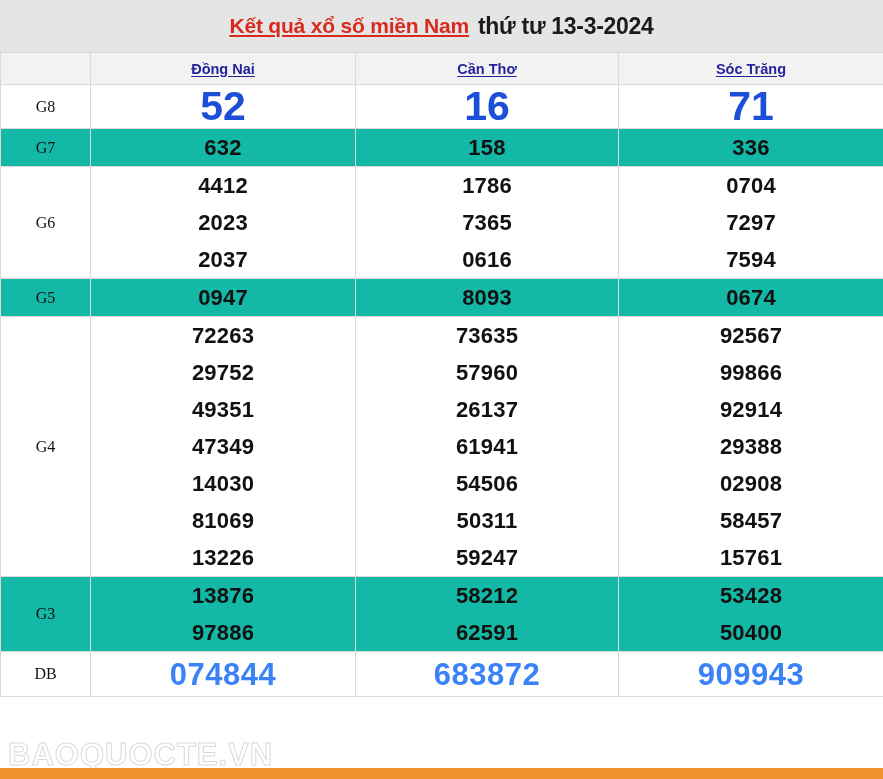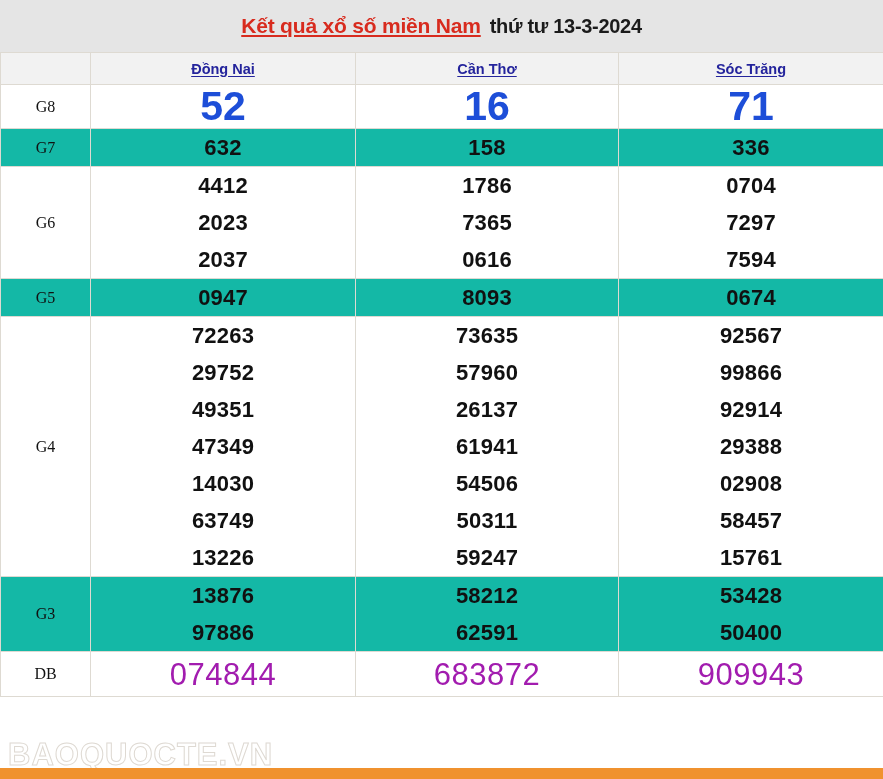--- a/index.html
+++ b/index.html
@@ -29,21 +29,21 @@
   .banner-link {
     color: #d82b1e;
     font-size: 21px;
     font-weight: bold;
     text-decoration: underline;
     text-underline-offset: 2px;
     letter-spacing: -0.2px;
   }
   .banner-date {
     color: #1b1b1b;
-    font-size: 20px;
+    font-size: 23px;
     font-weight: bold;
     margin-left: 9px;
     letter-spacing: -0.3px;
   }
 
   
   .result-table {
     width: 883px;
     border-collapse: collapse;
     table-layout: fixed;
@@ -96,23 +96,23 @@
   .row-plain td { background: #ffffff; }
 
   
   .val-red-sm {
     color: #1d4ed8;
     font-size: 41px;
     font-weight: bold;
     line-height: 1;
   }
   .val-red-lg {
-    color: #a21caf;
+    color: #3b82f6;
     font-size: 31px;
-    font-weight: normal;
+    font-weight: bold;
     line-height: 1;
     letter-spacing: 0.5px;
     margin-top: 32px;
   }
 
   
   .h-g8 td { height: 44px; }
   .h-g7 td { height: 38px; }
   .h-g6 td { height: 111px; }
   .h-g5 td { height: 38px; }
@@ -221,21 +221,21 @@
         </td>
       </tr>
       <tr class="h-g4 row-plain">
         <td class="prize-label">G4</td>
         <td class="val">
           <span class="num">72263</span>
           <span class="num">29752</span>
           <span class="num">49351</span>
           <span class="num">47349</span>
           <span class="num">14030</span>
-          <span class="num">63749</span>
+          <span class="num">81069</span>
           <span class="num">13226</span>
         </td>
         <td class="val">
           <span class="num">73635</span>
           <span class="num">57960</span>
           <span class="num">26137</span>
           <span class="num">61941</span>
           <span class="num">54506</span>
           <span class="num">50311</span>
           <span class="num">59247</span>

